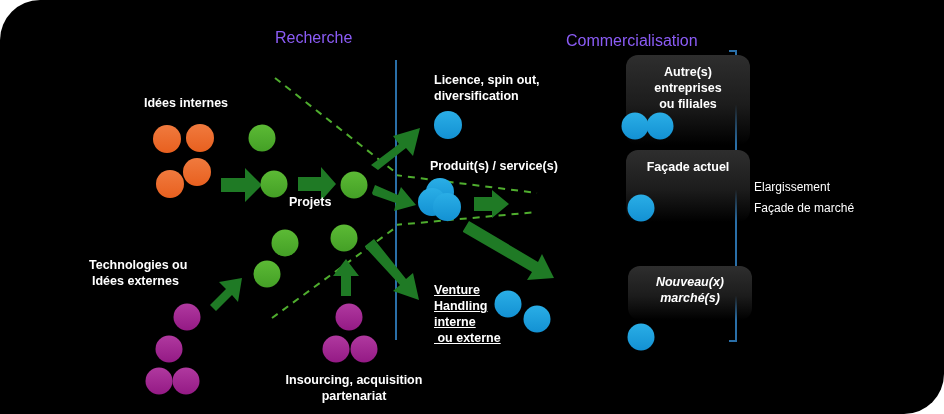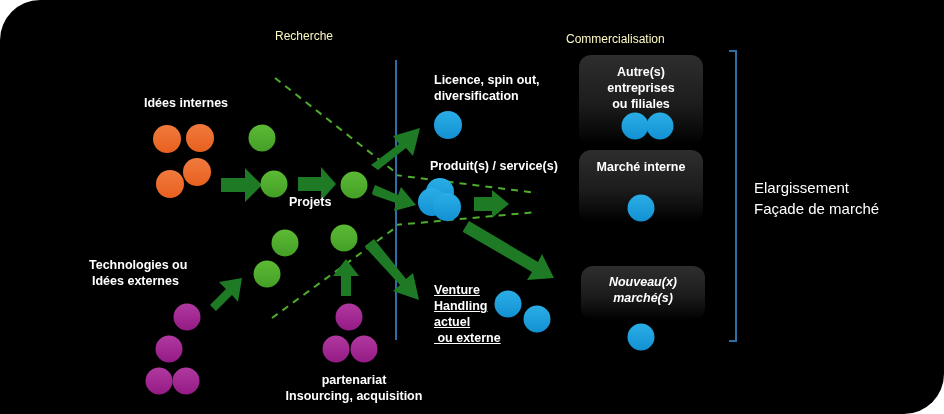--- a/index.html
+++ b/index.html
@@ -6,28 +6,29 @@
   body { width: 944px; height: 414px; position: relative; overflow: hidden; font-family: "Liberation Sans", sans-serif; }
   #canvas {
     position: absolute; left: 0; top: 0; width: 944px; height: 414px;
     background: #000; border-radius: 40px 0 40px 0; overflow: hidden;
   }
   #canvas::before {
     content: ""; position: absolute; left: 0; top: 0; width: 944px; height: 414px;
   }
   svg#diagram { position: absolute; left: 0; top: 0; }
   .lbl { position: absolute; color: #fff; font-size: 12.5px; line-height: 16px; font-weight: bold; white-space: nowrap; }
-  .phase { position: absolute; color: #fef9c3; font-size: 12px; white-space: nowrap; }
+  .phase { position: absolute; color: #8b5cf6; font-size: 16px; white-space: nowrap; }
   .center { text-align: center; }
   .box {
     position: absolute; width: 124px; border-radius: 12px;
     background: linear-gradient(to bottom, #2e2e2e 0%, #1c1c1c 55%, rgba(0,0,0,0) 100%);
+    margin-left: 47px;
   }
   .box .lbl { position: static; display: block; text-align: center; }
-  .big { position: absolute; color: #fff; font-size: 15px; line-height: 21px; white-space: nowrap; }
+  .big { position: absolute; color: #fff; font-size: 12px; line-height: 21px; white-space: nowrap; }
 </style>
 </head>
 <body>
 
 <div id="canvas">
 
   <svg id="diagram" width="944" height="414">
     <defs>
       <linearGradient id="gOrange" x1="0" y1="0" x2="0" y2="1">
         <stop offset="0" stop-color="#f07a3e"></stop>
@@ -108,43 +109,43 @@
   <div class="phase" style="left:275px; top:29px;">Recherche</div>
   <div class="phase" style="left:566px; top:32px;">Commercialisation</div>
 
   <div class="lbl" style="left:144px; top:95px;">Idées internes</div>
   <div class="lbl" style="left:89px; top:257px;">
     <div>Technologies ou</div>
     <div style="padding-left:3px;">Idées externes</div>
   </div>
   <div class="lbl" style="left:289px; top:194px;">Projets</div>
   <div class="lbl center" style="left:284px; top:372px; width:140px;">
+    <div>Insourcing, acquisition</div>
     <div>partenariat</div>
-    <div>Insourcing, acquisition</div>
   </div>
 
   <div class="lbl" style="left:430px; top:158px;">Produit(s) / service(s)</div>
   <div class="lbl" style="left:434px; top:72px;">
     <div>Licence, spin out,</div>
     <div>diversification</div>
   </div>
   <div class="lbl" style="left:434px; top:282px;text-decoration:underline;">
     <div>Venture</div>
     <div>Handling</div>
-    <div>actuel</div>
+    <div>interne</div>
     <div style="white-space:pre;text-align:right;"> ou externe</div>
   </div>
 
   <div class="box" style="left:579px; top:55px; height:90px; padding-top:9px; box-sizing:border-box;">
     <span class="lbl">Autre(s)</span>
     <span class="lbl">entreprises</span>
     <span class="lbl">ou filiales</span>
   </div>
   <div class="box" style="left:579px; top:150px; height:72px; padding-top:9px; box-sizing:border-box;">
-    <span class="lbl">Marché interne</span>
+    <span class="lbl">Façade actuel</span>
   </div>
   <div class="box" style="left:581px; top:266px; height:54px; padding-top:8px; box-sizing:border-box;font-style:italic;">
     <span class="lbl">Nouveau(x)</span>
     <span class="lbl">marché(s)</span>
   </div>
 
   <svg width="944" height="414" style="position:absolute; left:0; top:0;">
     <defs>
       <linearGradient id="gBlue2" x1="0" y1="0" x2="0" y2="1">
         <stop offset="0" stop-color="#2aaee6"></stop>

